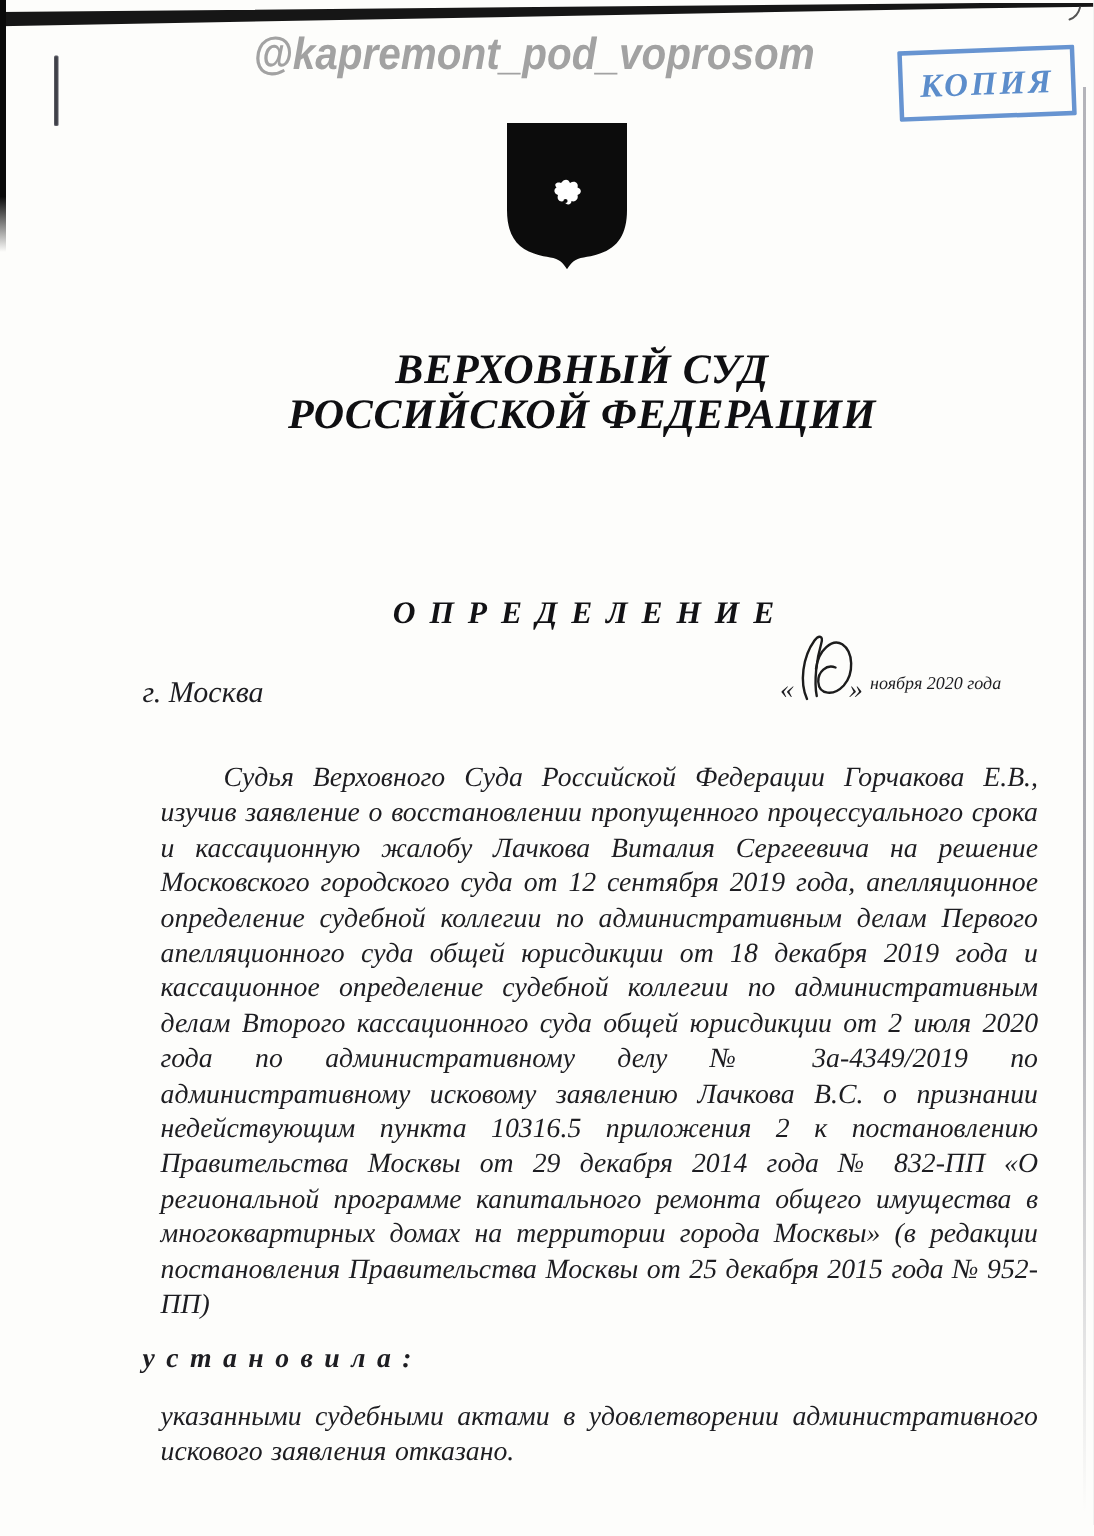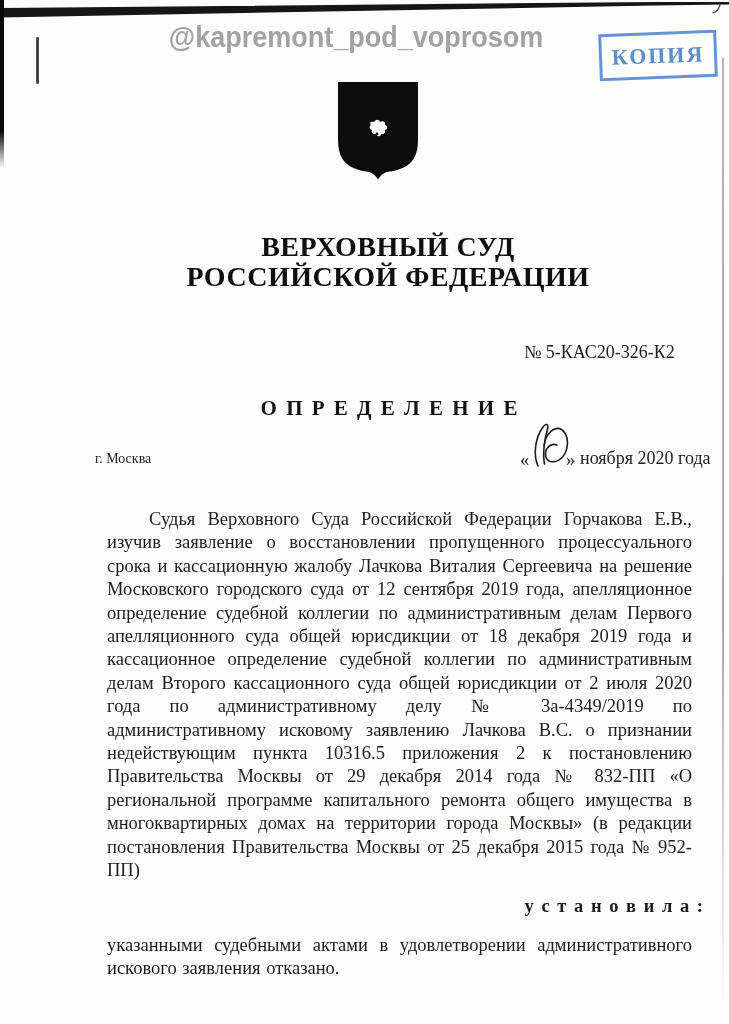--- a/index.html
+++ b/index.html
@@ -1,18 +1,18 @@
 <!DOCTYPE html>
 <html><head>
 <meta charset="utf-8">
 <style>
   html,body{margin:0;padding:0;background:#e8e8e8;}
   .page{
     position:relative;width:729px;height:1024px;background:#fdfdfb;
-    overflow:hidden;font-family:"Liberation Serif",serif;color:#1d1d21;
+    overflow:hidden;font-family:"Liberation Serif",serif;color:#1d1d21;font-style:italic;
   }
   
   .top-band{position:absolute;left:0;top:0;width:729px;height:22px;}
   .left-strip{position:absolute;left:0;top:0;width:4px;height:168px;
     background:linear-gradient(#0a0a0a 78%,rgba(10,10,10,0));}
   .staple-mark{position:absolute;left:36px;top:37px;width:3px;height:47px;
     background:#3c3d45;box-shadow:inset 0 0 1px #cfd0d6;border-radius:1px;}
   .corner-hook{position:absolute;left:711px;top:4px;width:12px;height:12px;}
   .right-edge{position:absolute;left:722px;top:58px;width:2px;height:950px;
     background:linear-gradient(#b4b4ba,#a9a9af 60%,rgba(170,170,175,0));}
@@ -34,37 +34,37 @@
   
   .court-name{
     position:absolute;left:0;top:232px;width:776px;text-align:center;
     font-weight:bold;font-size:28px;line-height:30px;color:#0f0f12;letter-spacing:.5px;
   }
   .case-number{position:absolute;left:524px;top:342px;font-size:18px;white-space:nowrap;}
   .doc-title{
     position:absolute;left:0;top:396px;width:780px;text-align:center;
     font-size:21px;font-weight:bold;letter-spacing:2px;color:#121215;white-space:nowrap;
   }
-  .place{position:absolute;left:95px;top:451px;font-size:14px;}
+  .place{position:absolute;left:95px;top:451px;font-size:20px;}
   
   .date-group{position:absolute;left:520px;top:422px;width:200px;height:52px;}
   .date-group .q{position:absolute;top:28px;font-size:18.5px;}
   .date-group .q-open{left:0;}
   .date-group .q-close{left:46px;}
   .date-group .hand{position:absolute;left:8px;top:0px;}
-  .date-group .date-text{position:absolute;left:60px;top:26px;font-size:18px;white-space:nowrap;}
+  .date-group .date-text{position:absolute;left:60px;top:26px;font-size:12px;white-space:nowrap;}
   
   .body{
     position:absolute;left:95px;top:496px;width:609px;
     font-size:18.5px;line-height:23.4px;text-align:justify;word-spacing:1px;
   }
   .body p{margin:12px;}
   .p-indent{text-indent:42px;}
   .resolution{
-    text-align:right;text-indent:0;font-weight:bold;letter-spacing:1px;
+    text-align:left;text-indent:0;font-weight:bold;letter-spacing:1px;
     margin:3px 0 16px 0 !important;
   }
 </style>
 </head>
 <body>
 
 <div class="page">
 
   <svg class="top-band" viewBox="0 0 729 22">
     <polygon points="0,8 655,2 729,2 729,4.5 655,5.5 0,17.5" fill="#161616"></polygon>
@@ -90,21 +90,20 @@
                c0,3 -4,3 -5,0 c-3,1 -5,-1 -4,-4 c-3,-1 -3,-4 -1,-5 c-2,-2 0,-4 3,-3 z" fill="#ffffff"></path>
       <circle cx="39" cy="52" r="1.4" fill="#0c0c0c"></circle>
     </svg>
   </div>
 
   <div class="court-name">
     <div>ВЕРХОВНЫЙ СУД</div>
     <div>РОССИЙСКОЙ ФЕДЕРАЦИИ</div>
   </div>
 
-  <div class="case-number">№ 5-КАС20-326-К2</div>
 
   <div class="doc-title">О П Р Е Д Е Л Е Н И Е</div>
 
   <div class="place">г. Москва</div>
   <div class="date-group">
     <span class="q q-open">«</span>
     <svg class="hand" width="42" height="48" viewBox="0 0 42 48">
       <path d="M10,44 C5,33 7,16 15,5 C18,1 21,2 19.5,7 C16.5,17 14.5,32 16.5,42" stroke="#1c1c1c" stroke-width="1.6" fill="none" stroke-linecap="round"></path>
       <path d="M16,24 C17.5,11 27,3.5 33.5,7.5 C41,12.5 41.5,27 34.5,35 C28,42 18,41.5 17.5,32.5
                C17.2,26 23,20.5 29,23" stroke="#1c1c1c" stroke-width="1.6" fill="none" stroke-linecap="round"></path>

